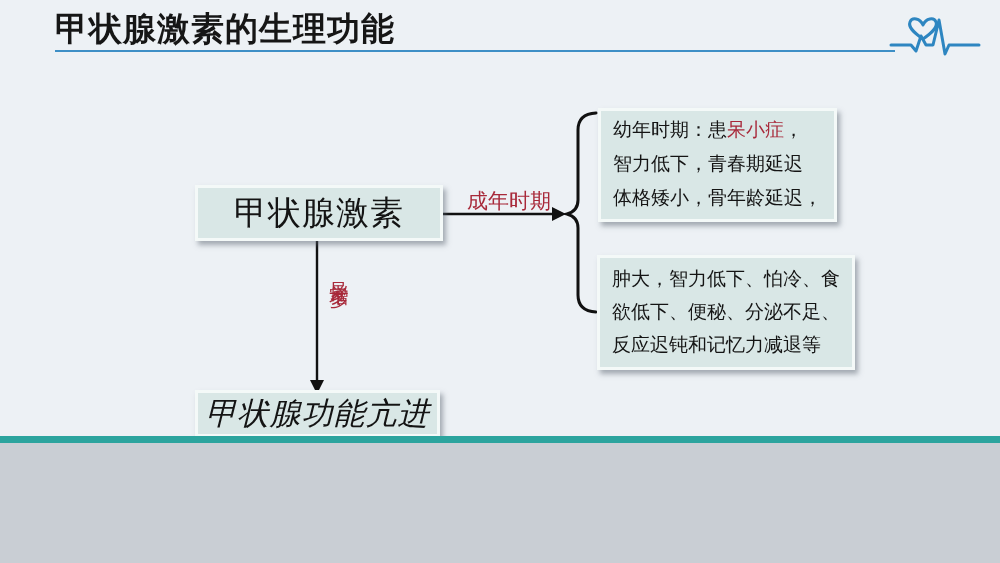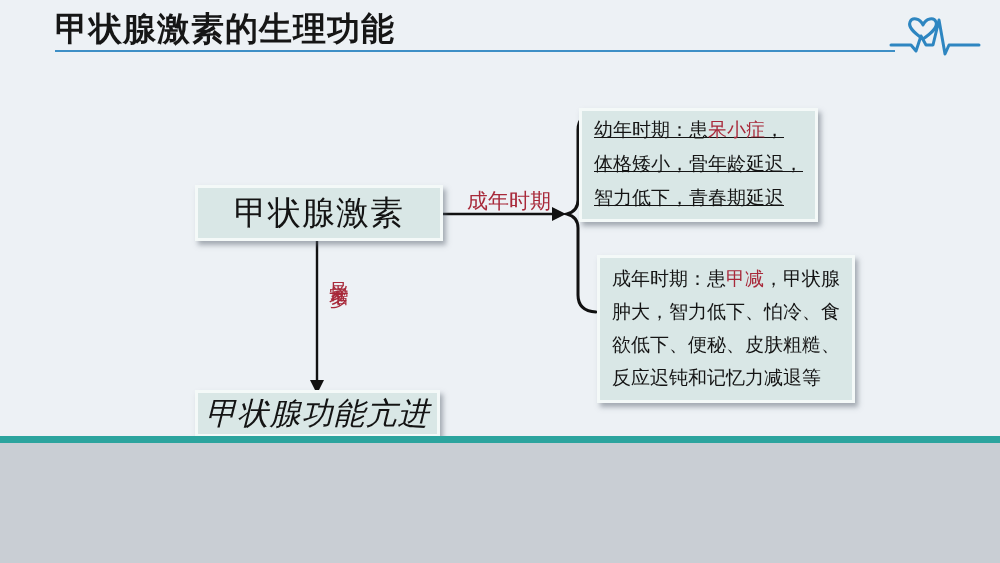--- a/index.html
+++ b/index.html
@@ -22,21 +22,21 @@
   .overlay-svg{position:absolute;left:0;top:0;width:1000px;height:563px;pointer-events:none;}
   .box{
     position:absolute;background:#d9e7e6;border:3px solid #f4f9f8;
     box-shadow:3px 4px 5px rgba(90,100,112,0.5);
     color:#141414;
   }
   .box-center{display:flex;align-items:center;justify-content:center;text-align:center;}
   .box-main{left:195px;top:185px;width:248px;height:56px;font-size:33px;letter-spacing:1px;}
   .box-hyper{left:195px;top:390px;width:245px;height:47px;font-size:31px;letter-spacing:1px;font-style:italic;}
   .box-text{padding:0 12px 4px 12px;font-size:19px;}
-  .box-young{left:579px;top:108px;line-height:34px;padding-top:2px;text-decoration:underline;}
+  .box-young{left:598px;top:108px;line-height:34px;padding-top:2px;}
   .box-adult{left:597px;top:255px;line-height:33px;padding-top:4px;padding-bottom:6px;}
   .tline{white-space:nowrap;}
   .red{color:#a8293a;}
   .arrow-label-h{
     position:absolute;left:449px;top:187px;width:120px;text-align:center;
     font-size:21px;color:#a8293a;white-space:nowrap;
   }
   .arrow-label-v{
     position:absolute;left:326px;top:266px;
     writing-mode:vertical-rl;text-orientation:upright;
@@ -76,30 +76,27 @@
   </div>
 
   <div class="arrow-label-h">成年时期</div>
 
   <div class="arrow-label-v">异常增多</div>
 
   <div class="box box-text box-young">
     <div class="tline">
       <span>幼年时期：患</span><span class="red">呆小症</span><span>，</span>
     </div>
+    <div class="tline">智力低下，青春期延迟</div>
     <div class="tline">体格矮小，骨年龄延迟，</div>
-    <div class="tline">智力低下，青春期延迟</div>
   </div>
 
   <div class="box box-text box-adult">
-    <div class="tline">
-      <span>成年时期：患</span><span class="red">甲减</span><span>，甲状腺</span>
-    </div>
     <div class="tline">肿大，智力低下、怕冷、食</div>
-    <div class="tline">欲低下、便秘、皮肤粗糙、</div>
+    <div class="tline">欲低下、便秘、分泌不足、</div>
     <div class="tline">反应迟钝和记忆力减退等</div>
   </div>
 
   <div class="box box-center box-hyper">
     <span>甲状腺功能亢进</span>
   </div>
 
   <div class="footer-bar"></div>
 
 </div>

